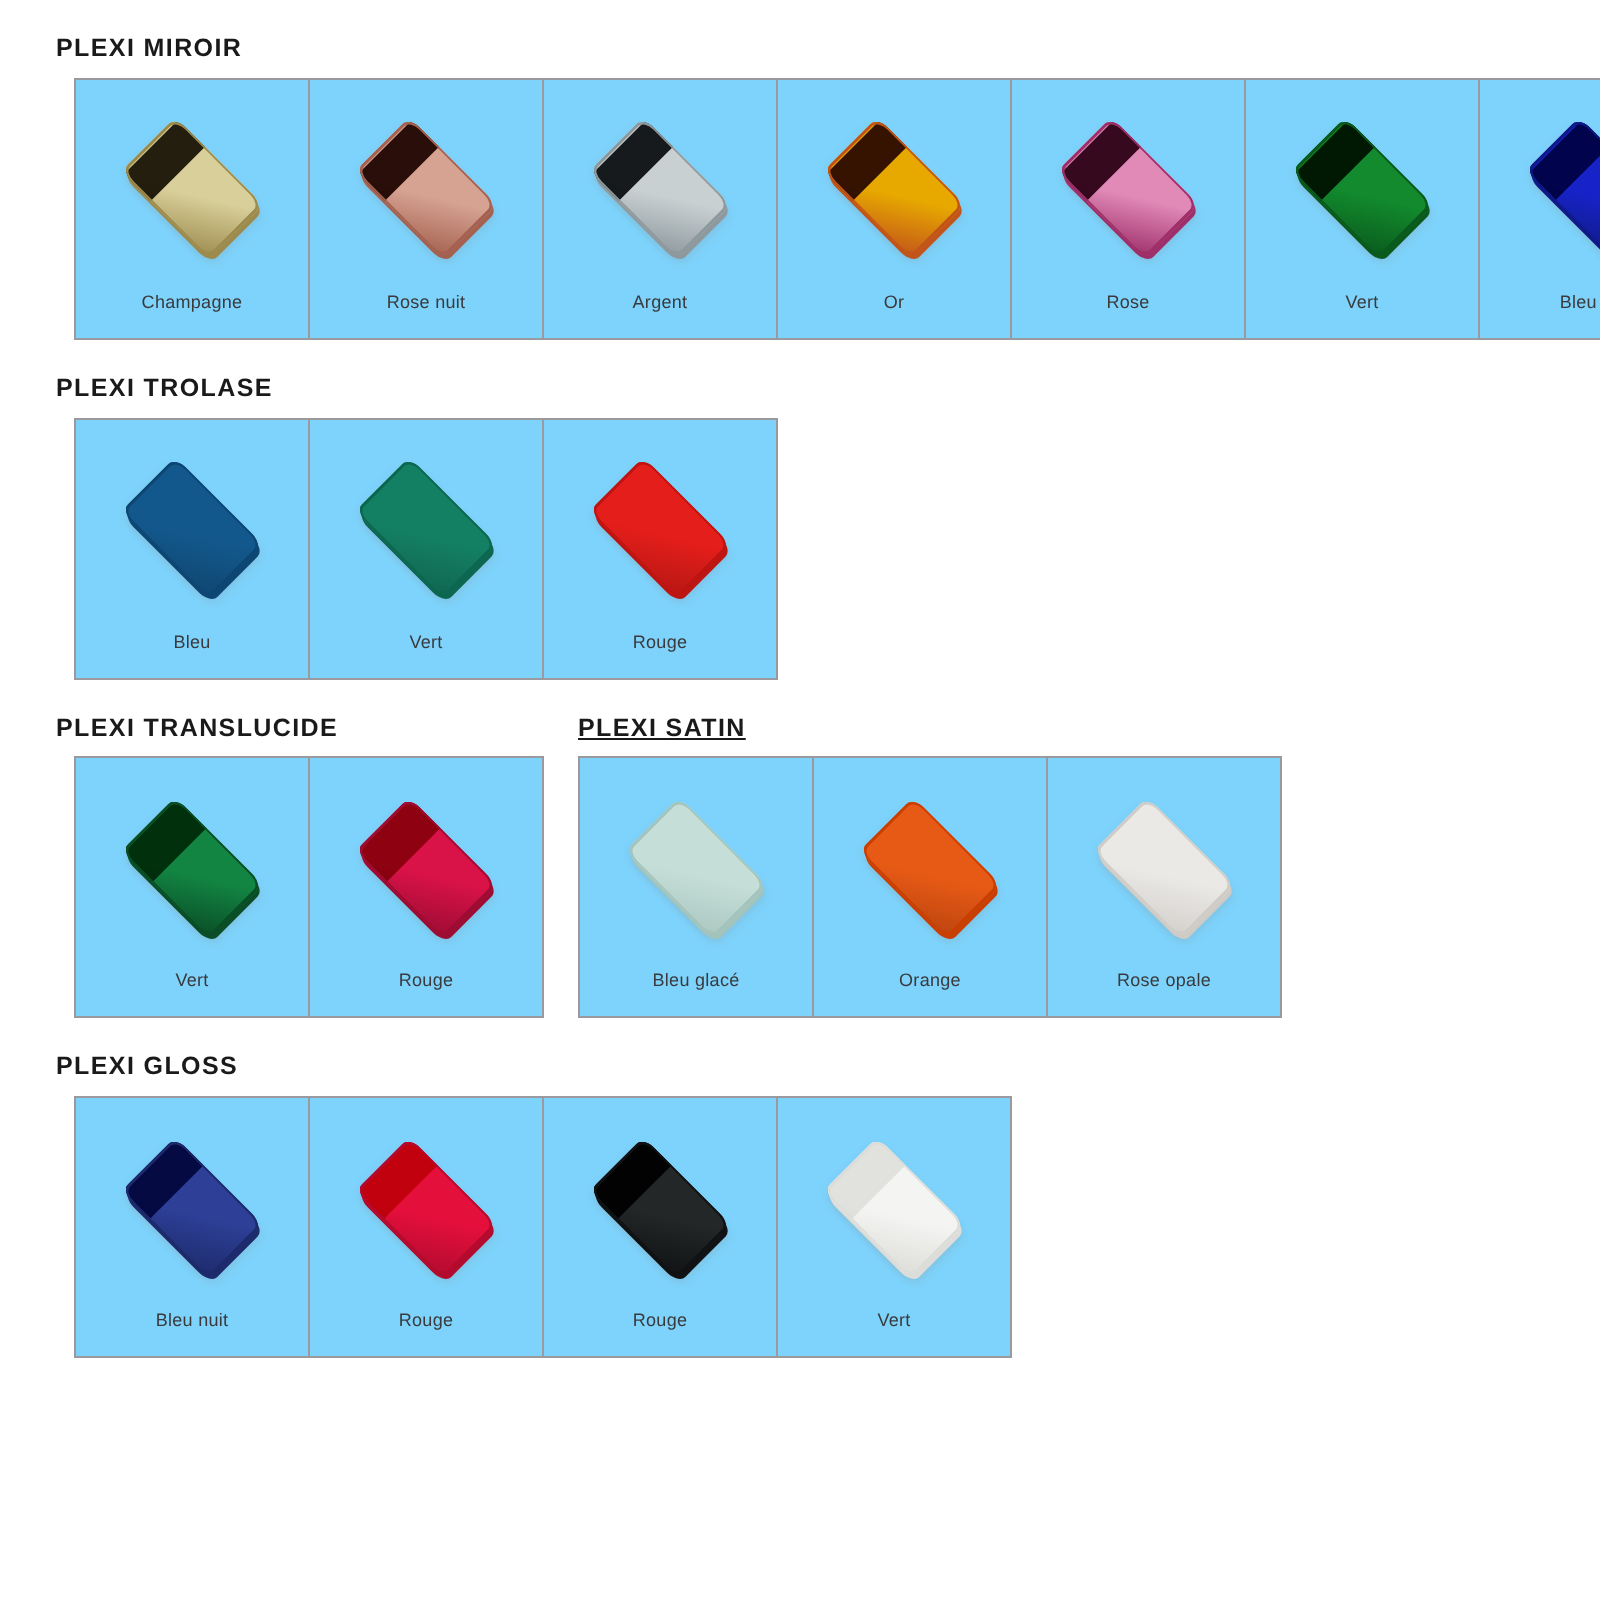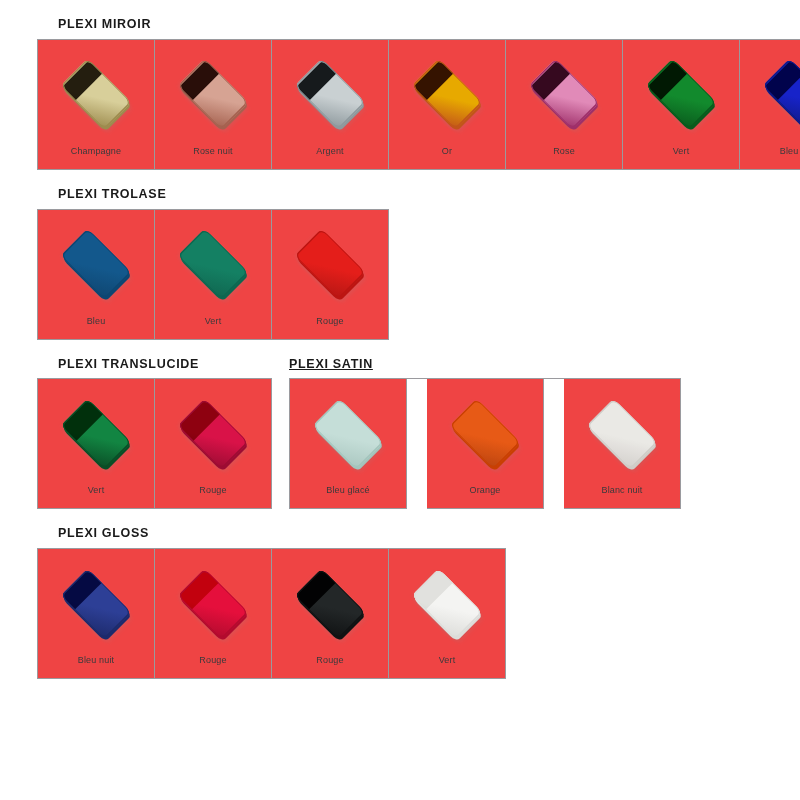--- a/index.html
+++ b/index.html
@@ -26,21 +26,21 @@
   
   .section {
     margin: 0 0 0 0;
   }
   .section-title {
     font-size: 12.5px;
     font-weight: bold;
     letter-spacing: 0.7px;
     color: #1a1a1a;
     text-transform: uppercase;
-    margin: 0 0 7px 58px;
+    margin: 0 0 7px 28px;
     line-height: 1.1;
   }
 
   
   .grid {
     border: 1px solid #9a9a9e;
     border-right: none;
     border-bottom: none;
     display: flex;
     flex-wrap: wrap;
@@ -52,21 +52,21 @@
   .cell {
     width: 117px;
     height: 130px;
     border-right: 1px solid #9a9a9e;
     border-bottom: 1px solid #9a9a9e;
     box-sizing: border-box;
     display: flex;
     flex-direction: column;
     align-items: center;
     justify-content: center;
-    background: #ef4444;
+    background: #7dd3fc;
     position: relative;
   }
   .swatch-wrap {
     flex: 1 1 auto;
     width: 100%;
     display: flex;
     align-items: center;
     justify-content: center;
   }
   .cell-label {
@@ -160,21 +160,21 @@
 
   
   .row-pair {
     display: flex;
     align-items: flex-start;
   }
   .row-pair .section:last-child {
     margin-left: 14px;
   }
   .row-pair .section:last-child .section-title { margin-left: 3px; text-decoration: underline; }
-  .row-pair .section:last-child .grid { margin-left: 3px; gap: 20px; }
+  .row-pair .section:last-child .grid { margin-left: 3px; }
   .gap-md { height: 18px; }
 </style>
 </head>
 <body>
 
 <div class="page">
 
   <div class="section">
     <div class="section-title">PLEXI MIROIR</div>
     <div class="grid">
@@ -404,21 +404,21 @@
             <div class="swatch-wrap">
               <div class="tile-stack kind-satin">
                 <div class="shadow"></div>
                 <div class="under" style="background: rgb(207, 204, 199);"></div>
                 <div class="tile">
                   <div class="face" style="background: linear-gradient(135deg, rgb(230, 228, 224) 0%, rgb(230, 228, 224) 55%, rgb(207, 204, 199) 100%);"></div>
                   <div class="edge" style="box-shadow: rgb(207, 204, 199) 0px 0px 0px 1.5px inset;"></div>
                 </div>
               </div>
             </div>
-            <div class="cell-label">Blanc nuit</div>
+            <div class="cell-label">Rose opale</div>
           </div>
         </div>
     </div>
   </div>
 
   <div class="gap-md"></div>
 
   <div class="section">
     <div class="section-title">PLEXI GLOSS</div>
     <div class="grid">

